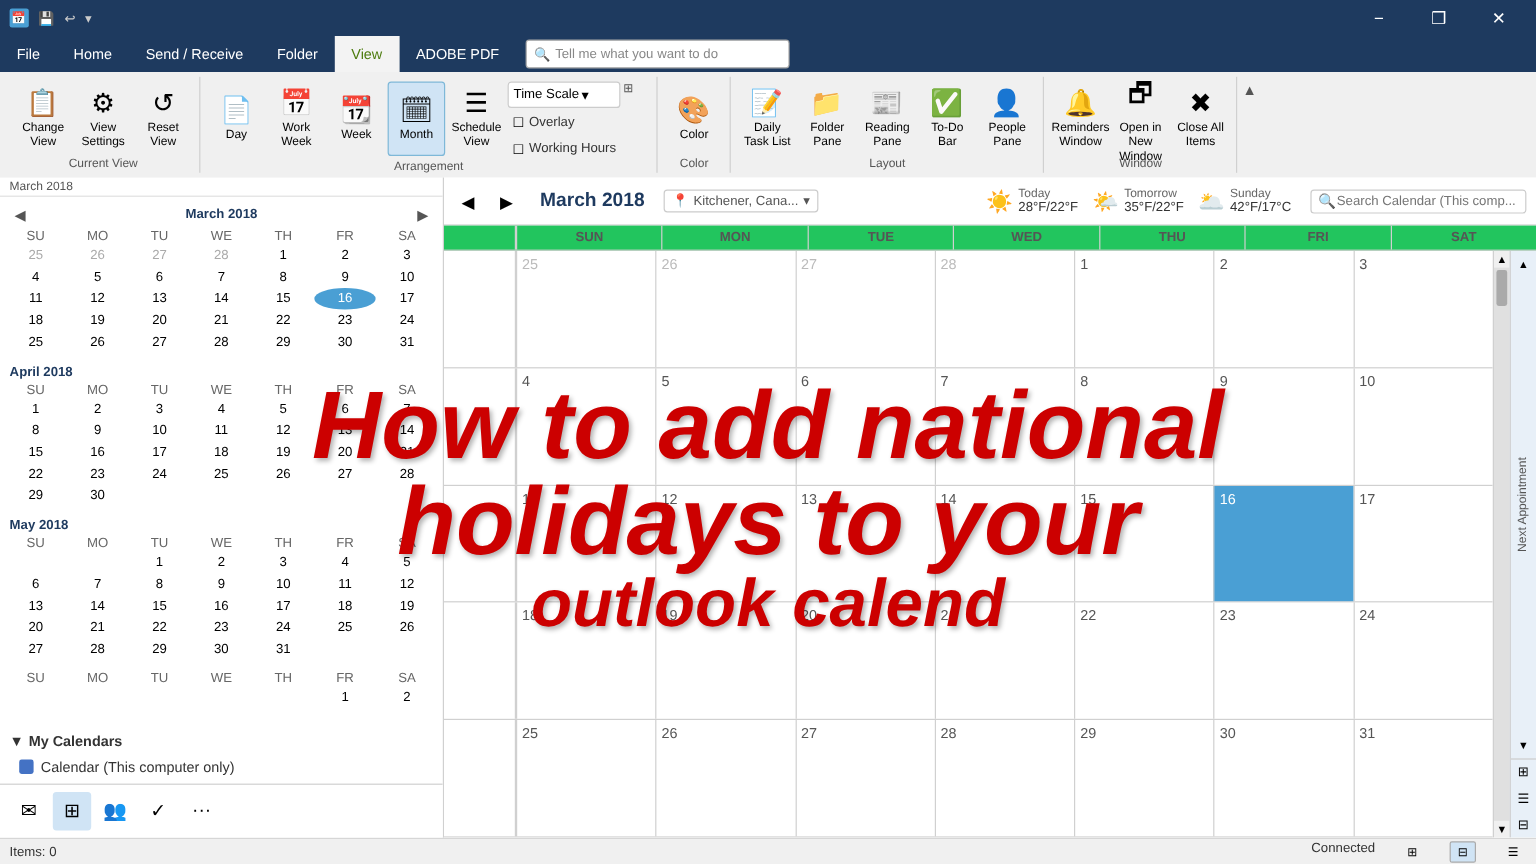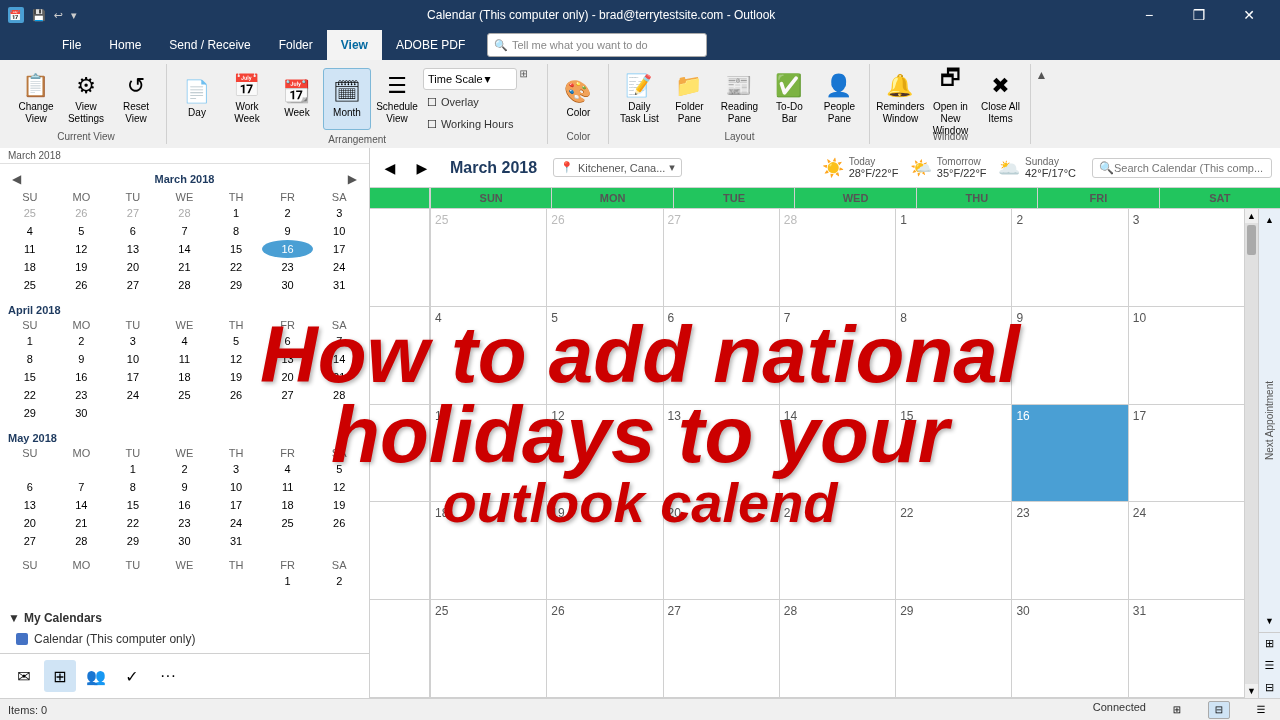--- a/index.html
+++ b/index.html
@@ -14,23 +14,23 @@
       justify-content: space-between;
       padding: 0 8px;
       color: white;
       font-size: 12px;
     }
     .title-bar-left { display: flex; align-items: center; gap: 8px; }
     .title-bar-title { flex: 1; text-align: center; font-size: 12px; color: white; }
     .title-bar-controls { display: flex; gap: 4px; }
     .title-btn { width: 46px; height: 30px; display: flex; align-items: center; justify-content: center; cursor: pointer; color: white; font-size: 14px; }
     .win-icon { width: 16px; height: 16px; background: #4a9fd4; border-radius: 2px; display: flex; align-items: center; justify-content: center; font-size: 10px; color: white; }
-    .ribbon-tabs { display: flex; background: #1e3a5f; height: 30px; padding-left: 48px; }
+    .ribbon-tabs { display: flex; background: #1e3a5f; height: 30px; }
     .ribbon-tab { padding: 0 14px; height: 30px; display: flex; align-items: center; color: white; font-size: 12px; cursor: pointer; }
-    .ribbon-tab.active { background: #f3f3f3; color: #0369a1; font-weight: 700; }
+    .ribbon-tab.active { background: #f3f3f3; color: #4d7c0f; font-weight: 400; }
 
     .tell-me-bar { flex: 1; max-width: 220px; height: 24px; border: 1px solid #aaa; border-radius: 3px; display: flex; align-items: center; padding: 0 6px; background: white; margin: auto 8px; }
     .tell-me-bar span { font-size: 11px; color: #888; }
 
     
     .view-ribbon { display: flex; height: 88px; padding: 4px 6px; gap: 0; }
     .vr-group { display: flex; flex-direction: column; border-right: 1px solid #d0d0d0; padding: 0 6px; }
     .vr-group-top { display: flex; gap: 2px; flex: 1; align-items: flex-start; padding-top: 4px; }
     .vr-group-label { font-size: 10px; color: #555; text-align: center; padding-bottom: 2px; }
     .vr-btn-large { display: flex; flex-direction: column; align-items: center; justify-content: center; width: 48px; height: 62px; cursor: pointer; border-radius: 3px; padding: 4px; }
@@ -161,21 +161,20 @@
 </head>
 <body>
 
 <div class="title-bar">
   <div class="title-bar-left">
     <div class="win-icon">📅</div>
     <span style="font-size:11px; color:#ccc;">💾</span>
     <span style="font-size:11px; color:#ccc;">↩</span>
     <span style="font-size:11px; color:#ccc;">▾</span>
   </div>
-  <div class="title-bar-title">Calendar (This computer only) - brad@terrytestsite.com - Outlook</div>
   <div class="title-bar-controls">
     <div class="title-btn">−</div>
     <div class="title-btn">❒</div>
     <div class="title-btn close">✕</div>
   </div>
 </div>
 
 <div class="ribbon-tabs">
   <div class="ribbon-tab">File</div>
   <div class="ribbon-tab">Home</div>

